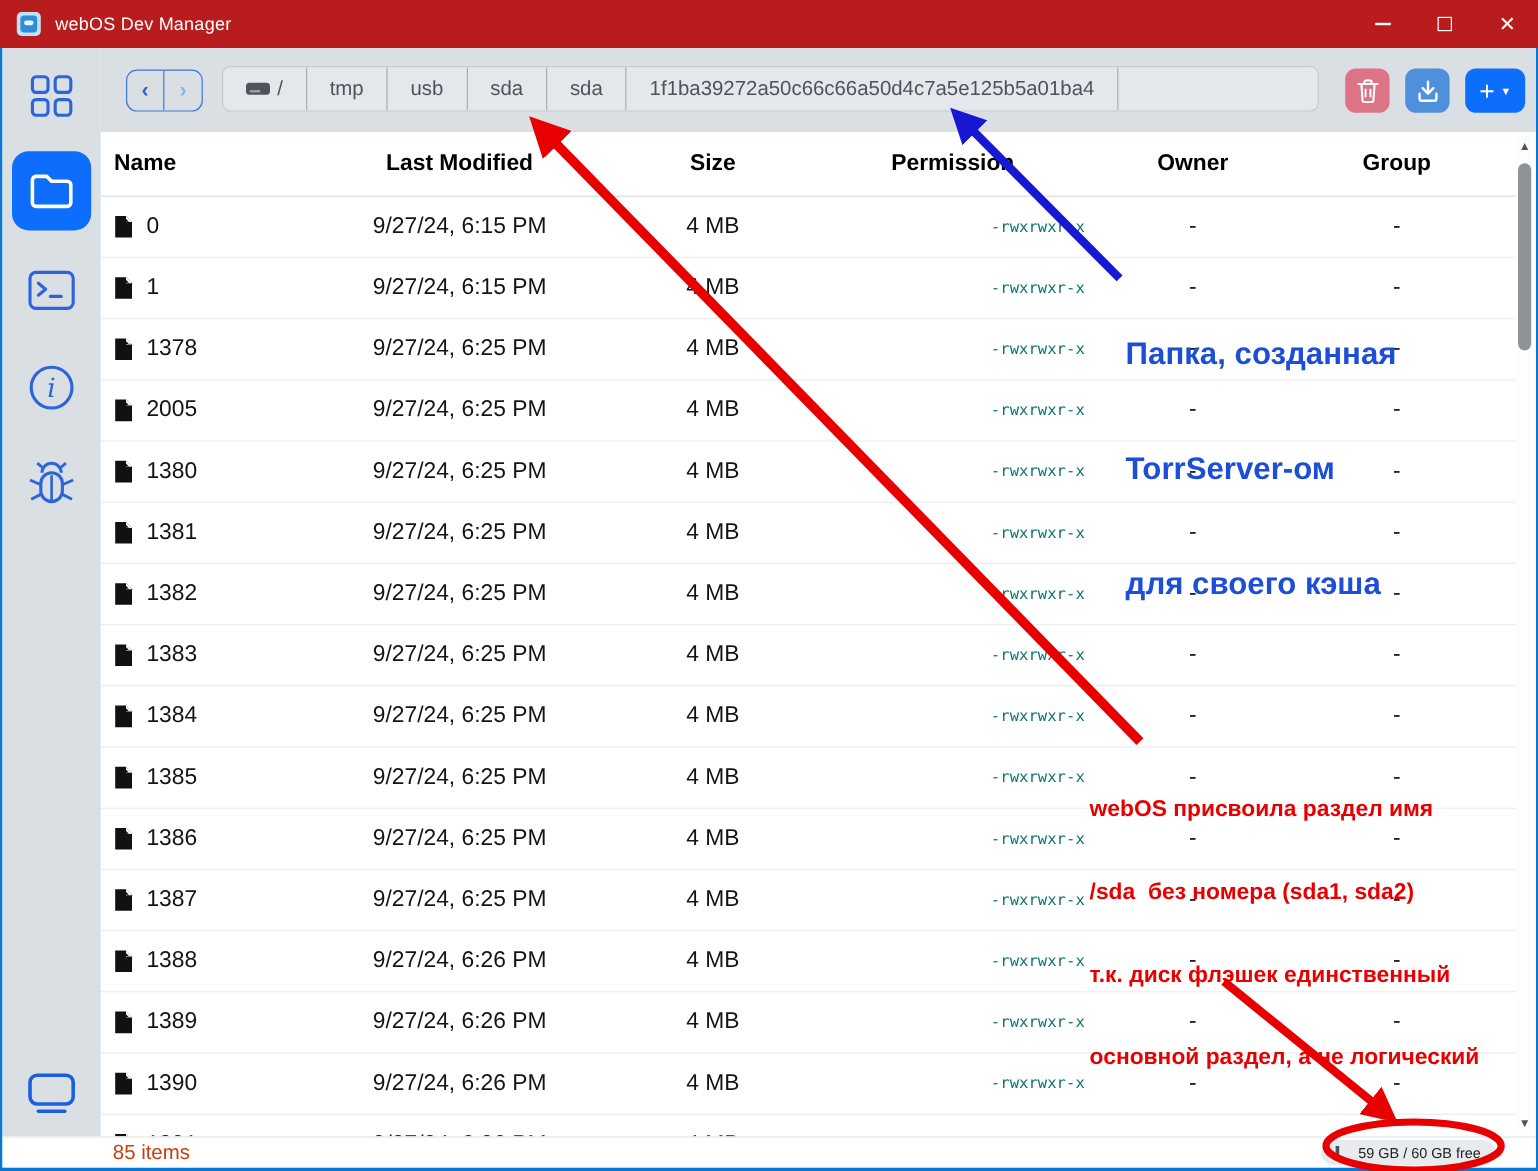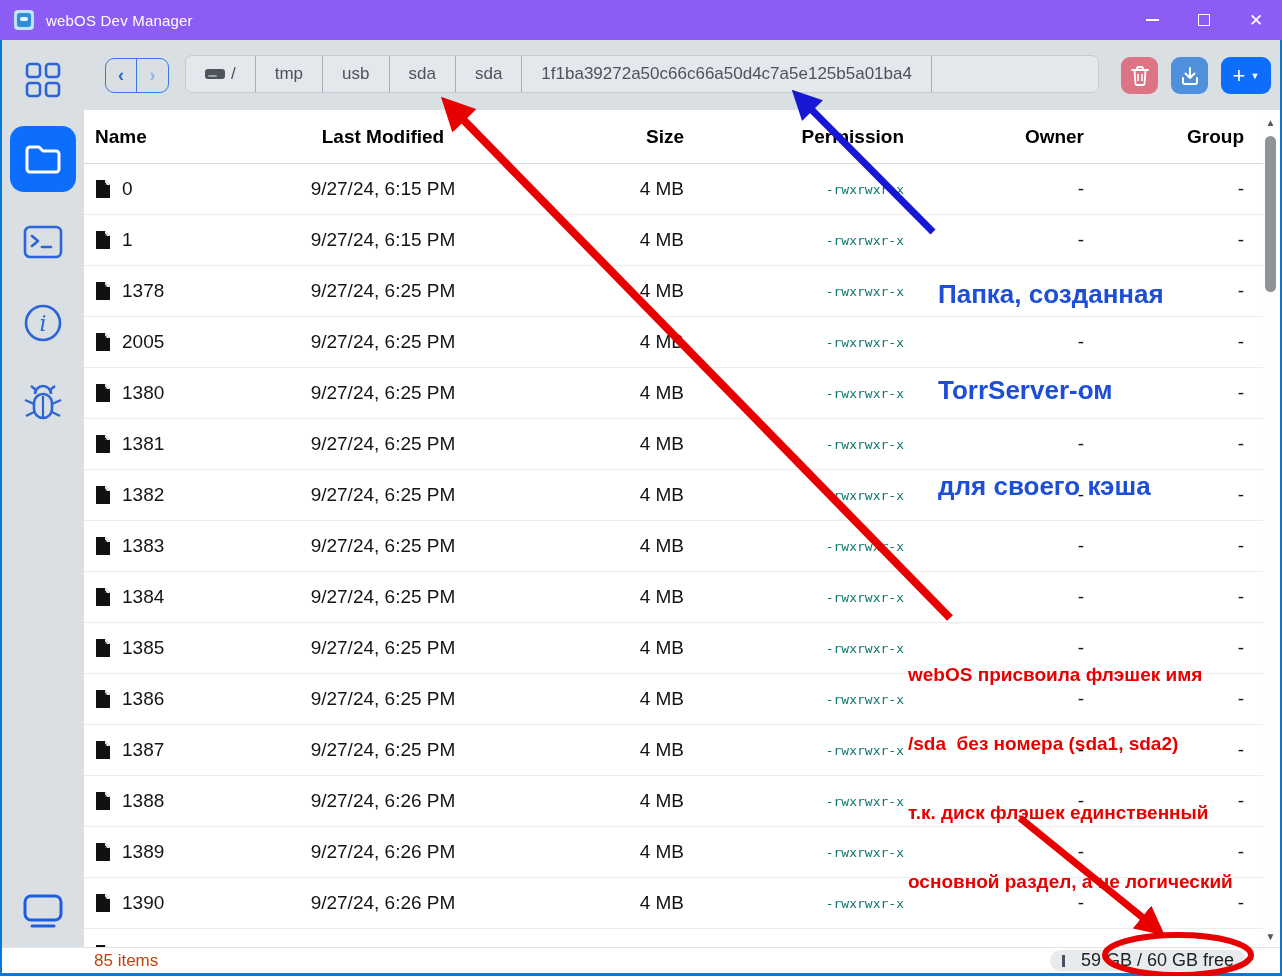--- a/index.html
+++ b/index.html
@@ -2,21 +2,21 @@
 <html><head>
 <meta charset="utf-8">
 <style>
   * { margin:0; padding:0; box-sizing:border-box; }
   html,body { width:1282px; height:976px; }
   body { font-family:"Liberation Sans", sans-serif; background:#fff; }
   .app { position:relative; width:1282px; height:976px; overflow:hidden; background:#fff; }
 
   
   .titlebar { position:absolute; top:0; left:0; width:1282px; height:40px;
-    background:#8b5cf6; display:flex; align-items:center; color:#fff; }
+    background:#b91c1c; display:flex; align-items:center; color:#fff; }
   .app-icon { width:20px; height:20px; margin-left:14px; border-radius:4px;
     background:#bfe2f6; position:relative; flex:none; }
   .app-icon::before { content:""; position:absolute; inset:3px; border-radius:3px; background:#2f8fd6; }
   .app-icon::after { content:""; position:absolute; left:6px; top:7px; width:8px; height:4px;
     border-radius:2px; background:#eaf6ff; }
   .title-text { margin-left:12px; font-size:15px; letter-spacing:.2px; }
   .win-controls { margin-left:auto; display:flex; height:100%; }
   .win-btn { width:52px; height:100%; display:flex; align-items:center; justify-content:center; color:#fff; }
   .glyph-min { width:13px; height:0; border-top:2px solid #fff; display:block; }
   .glyph-max { width:12px; height:12px; border:1.6px solid #fff; display:block; }
@@ -59,39 +59,39 @@
 
   
   .content { position:absolute; left:82px; top:70px; right:17px; bottom:26px;
     background:#fff; overflow:hidden; }
   .thead, .trow { display:grid; grid-template-columns:170px 250px 180px 220px 180px 160px 1fr;
     align-items:center; }
   .thead { height:54px; border-bottom:1px solid #d9dce0; font-weight:bold; font-size:19px; color:#000; }
   .trow { height:51px; border-bottom:1px solid #ededed; font-size:19px; color:#141414; }
   .c-name { display:flex; align-items:center; gap:11px; padding-left:11px; }
   .c-left { padding-left:8px; text-align:center; }
-  .c-center { text-align:right; }
+  .c-center { text-align:center; }
   .c-perm { text-align:right; font-family:"DejaVu Sans Mono", monospace; font-size:13px; color:#0f766e; }
   .file-ic { flex:none; }
 
   
   .scrollbar { position:absolute; right:2px; top:72px; bottom:28px; width:15px; background:#fdfdfd; }
   .sb-up, .sb-down { position:absolute; left:0; width:15px; text-align:center;
     font-size:10px; color:#555; }
   .sb-up { top:5px; } .sb-down { bottom:3px; }
   .sb-thumb { position:absolute; left:2px; top:24px; width:11px; height:156px;
     background:#8f9398; border-radius:6px; }
 
   
   .statusbar { position:absolute; left:0; right:0; bottom:0; height:26px; background:#fff;
     border-top:1px solid #e4e4e4; }
   .status-items { position:absolute; left:92px; top:3px; font-size:17px; color:#c2410c; }
   .status-pill { position:absolute; right:34px; top:2px; height:21px; padding:0 12px;
     background:#e8ebee; border-radius:11px; display:flex; align-items:center; gap:16px;
-    font-size:18px; color:#222; }
+    font-size:12px; color:#222; }
   .pill-tick { width:3px; height:12px; background:#47535e; }
 
   
   .overlay { position:absolute; inset:0; pointer-events:none; }
   .note { position:absolute; font-weight:bold; white-space:pre; pointer-events:none; }
   .note-blue { left:938px; top:214px; color:#1d4ed8; font-size:26px; line-height:32px; }
   .note-red1 { left:908px; top:617px; color:#e80000; font-size:19px; line-height:23px; }
   .note-red2 { left:886px; top:743px; color:#e80000; font-size:28px; line-height:36px; }
 </style>
 </head>
@@ -536,20 +536,20 @@
     <line x1="1020" y1="818" x2="1158" y2="930" stroke="#e80000" stroke-width="7" marker-end="url(#arrow-red)"></line>
     <ellipse cx="1178" cy="955" rx="73" ry="20" fill="none" stroke="#e80000" stroke-width="6"></ellipse>
   </svg>
 
   <div class="note note-blue">
     <div>Папка, созданная</div>
     <div>TorrServer-ом</div>
     <div>для своего кэша</div>
   </div>
   <div class="note note-red1">
-    <div>webOS присвоила флэшек имя</div>
+    <div>webOS присвоила раздел имя</div>
     <div>/sda  без номера (sda1, sda2)</div>
     <div>т.к. диск флэшек единственный</div>
     <div>основной раздел, а не логический</div>
   </div>
   <div class="note note-red2">
   </div>
 </div>
 
 </body></html>

